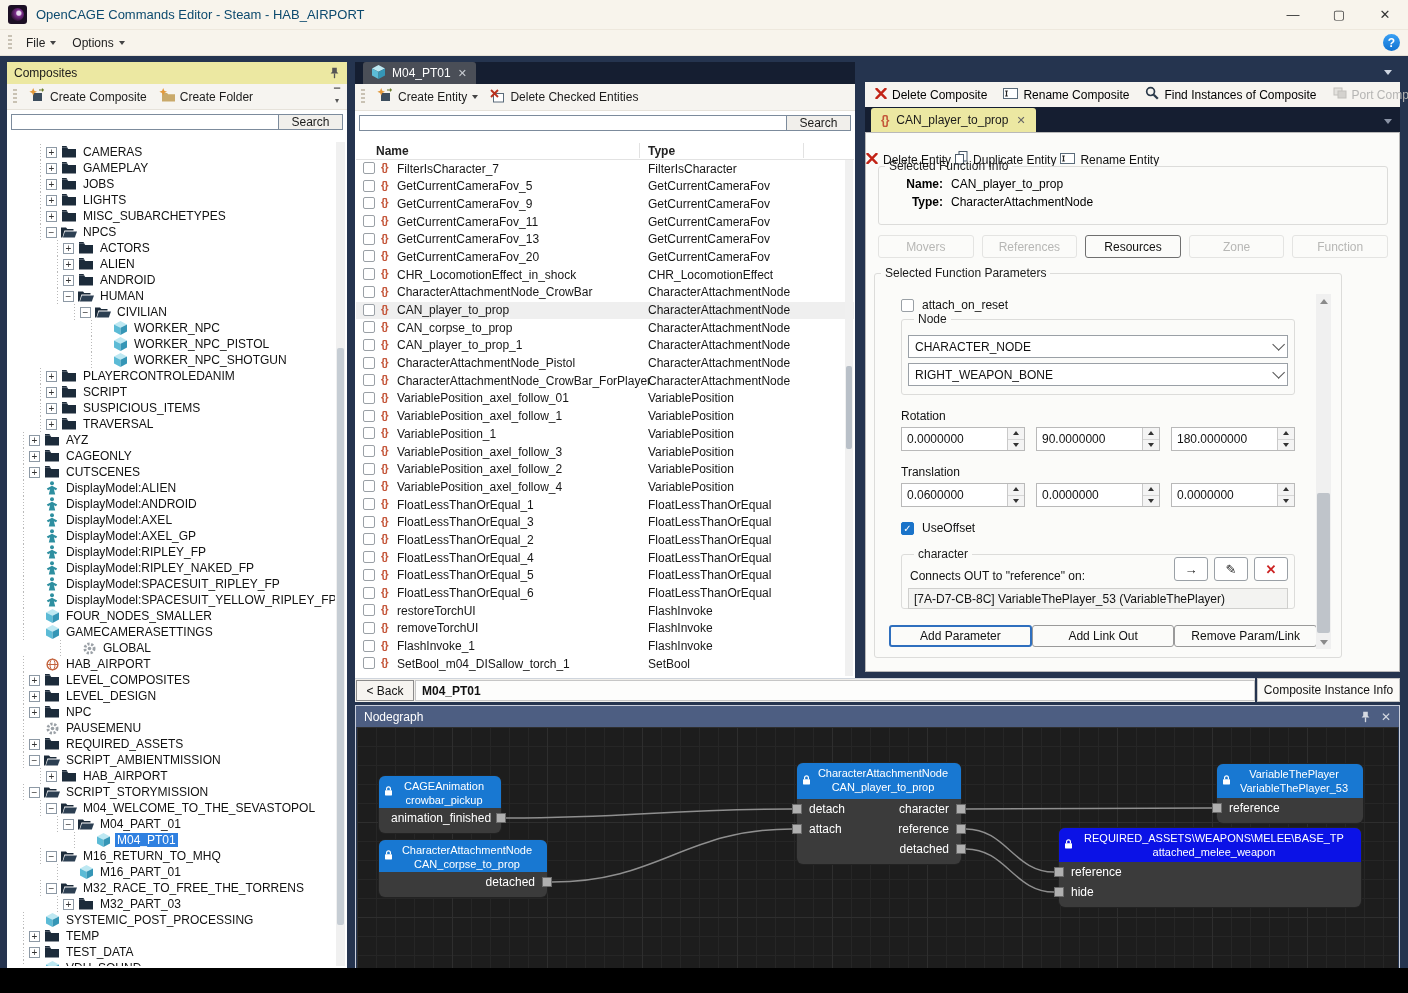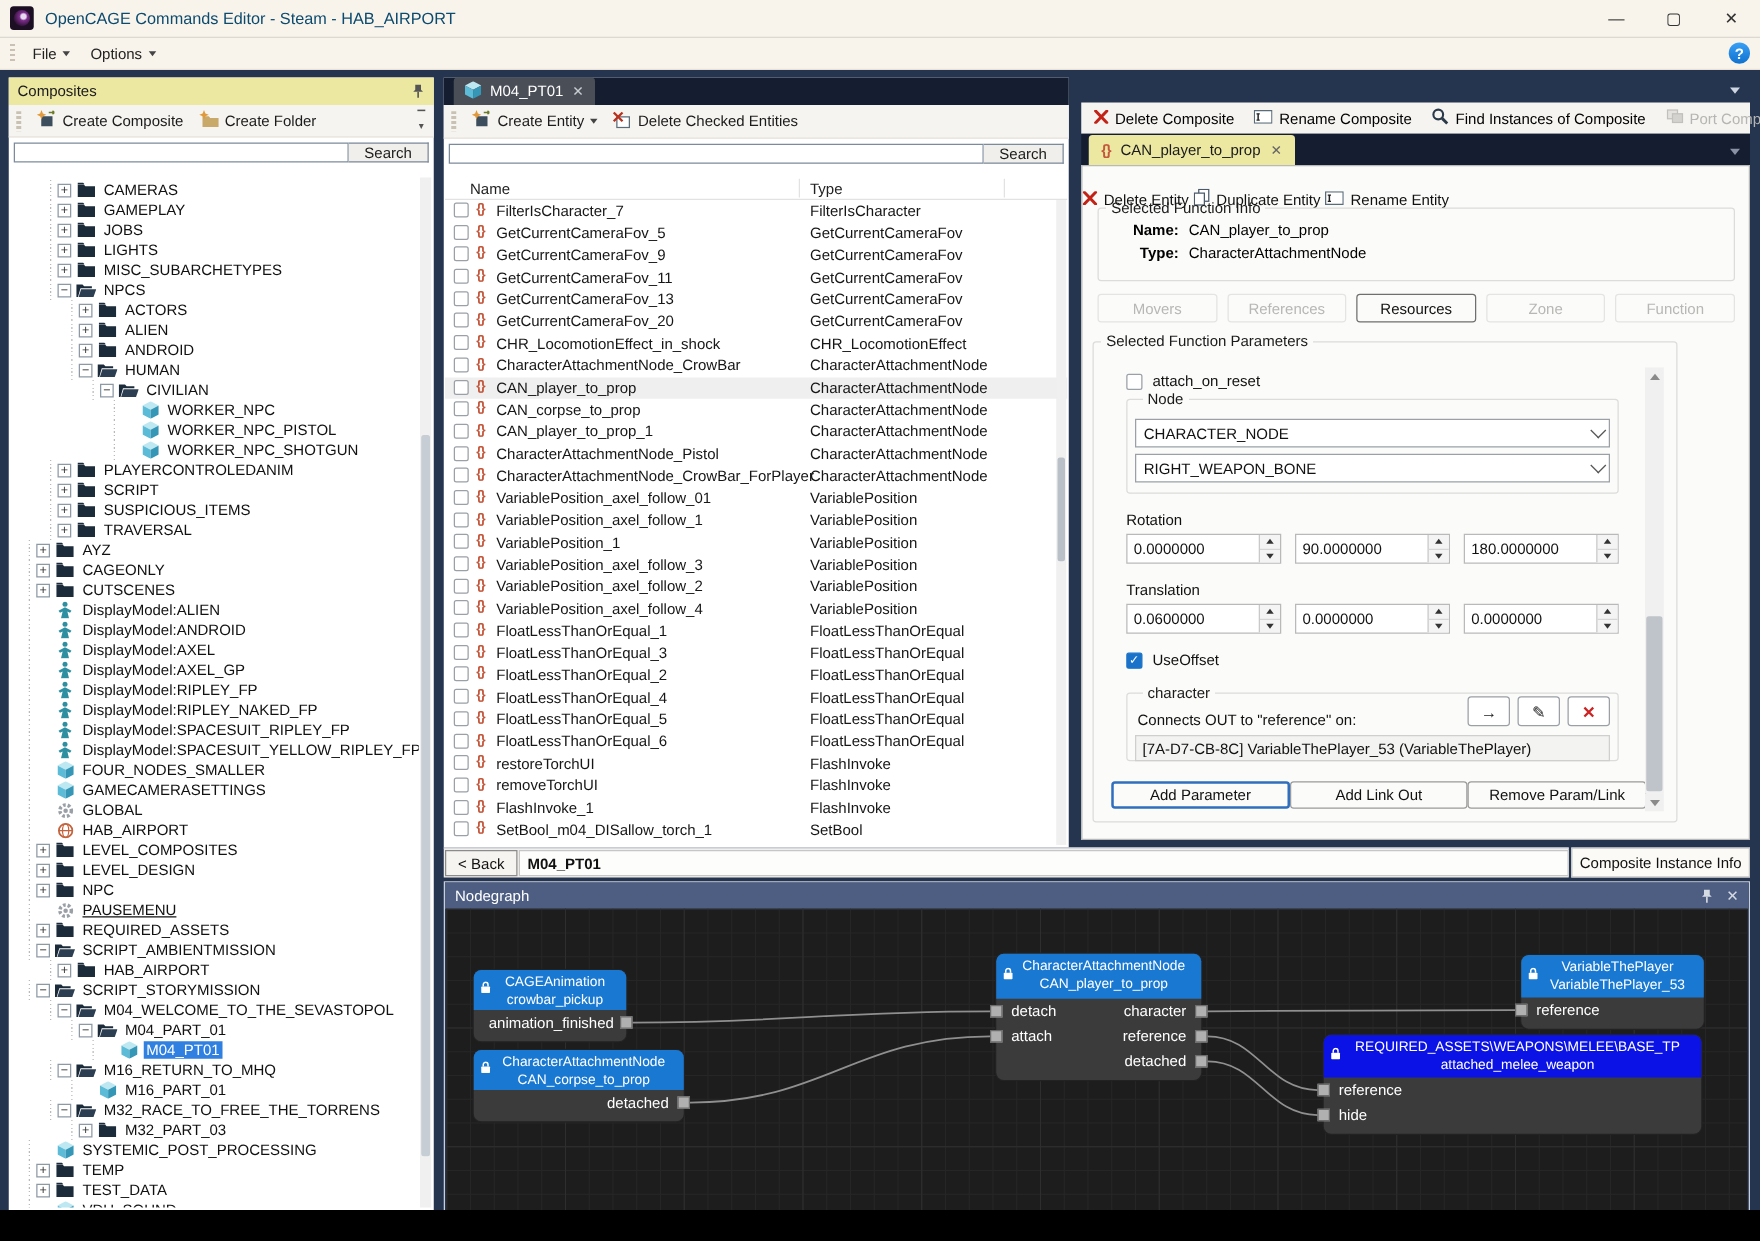--- a/index.html
+++ b/index.html
@@ -59,21 +59,21 @@
   .tsel{background:#2f80e0;color:#fff;}
 
   
   .entity-panel{position:absolute;left:355px;top:62px;width:500px;height:616px;background:#fff;}
   .tabstrip{height:22px;background:#151e31;display:flex;align-items:flex-end;}
   .graytab{height:22px;background:#4a4e57;color:#fff;font-size:12px;display:flex;align-items:center;
     gap:7px;padding:0 9px;margin-left:8px;border-radius:3px 3px 0 0;}
   .tab-close{color:#c9ccd2;font-size:11px;}
   .cube{display:inline-block;}
   .list-wrap{position:absolute;left:1px;right:1px;top:80px;bottom:0;overflow:hidden;}
-  .list-head{position:relative;height:18px;border-bottom:1px solid #e2e2e2;font-size:12px;color:#222;}
+  .list-head{position:relative;height:18px;border-bottom:1px solid #e2e2e2;font-size:12px;color:#222;font-weight:bold;}
   .col-name{position:absolute;left:20px;top:2px;}
   .col-type{position:absolute;left:292px;top:2px;}
   .col-sep{position:absolute;top:1px;bottom:1px;width:1px;background:#e2e2e2;}
   .erow{position:relative;height:17.7px;font-size:12px;color:#161616;}
   .erow.selected{background:#efefef;}
   .echk{position:absolute;left:7px;top:2px;width:12px;height:12px;border:1px solid #9aa0a6;
     border-radius:2px;background:#fff;}
   .braces{position:absolute;left:25px;top:1px;color:#c4563a;font-weight:bold;font-size:11px;letter-spacing:-1px;}
   .ename{position:absolute;left:41px;top:1.5px;}
   .etype{position:absolute;left:292px;top:1.5px;}
@@ -577,21 +577,21 @@
           <span class="exp-sp"></span>
           <span class="ti">
             <svg width="13" height="14" viewBox="0 0 13 14">
               <polygon points="6.5,0 13,3.4 6.5,6.8 0,3.4" fill="#bde8f2"></polygon>
               <polygon points="0,3.4 6.5,6.8 6.5,14 0,10.6" fill="#5cbbd6"></polygon>
               <polygon points="13,3.4 6.5,6.8 6.5,14 13,10.6" fill="#3596b6"></polygon>
             </svg>
           </span>
           <span class="tlabel">GAMECAMERASETTINGS</span>
         </div>
-        <div class="trow" style="padding-left: 4px;">
+        <div class="trow" style="padding-left: 4px; margin-left: 37px;">
           <span class="guide"></span>
           <span class="exp-sp"></span>
           <span class="ti">
             <svg width="13" height="13" viewBox="0 0 13 13">
               <circle cx="6.5" cy="6.5" r="4.6" fill="none" stroke="#9aa0a6" stroke-width="2.8" stroke-dasharray="2.2 1.6"></circle>
               <circle cx="6.5" cy="6.5" r="1.8" fill="#9aa0a6"></circle>
             </svg>
           </span>
           <span class="tlabel">GLOBAL</span>
         </div>
@@ -633,21 +633,21 @@
           <span class="guide"></span>
           <span class="exp">+</span>
           <span class="ti">
             <svg width="14" height="12" viewBox="0 0 14 12">
               <path d="M0 1.5 L5 1.5 L6.3 3 L14 3 L14 11.5 L0 11.5 Z" fill="#1c2b3a"></path>
               <path d="M0 0 L4.4 0 L5.6 1.4 L0 1.4 Z" fill="#1c2b3a"></path>
             </svg>
           </span>
           <span class="tlabel">NPC</span>
         </div>
-        <div class="trow" style="padding-left: 4px; text-decoration: underline;">
+        <div class="trow" style="padding-left: 4px;">
           <span class="guide"></span>
           <span class="exp-sp"></span>
           <span class="ti">
             <svg width="13" height="13" viewBox="0 0 13 13">
               <circle cx="6.5" cy="6.5" r="4.6" fill="none" stroke="#9aa0a6" stroke-width="2.8" stroke-dasharray="2.2 1.6"></circle>
               <circle cx="6.5" cy="6.5" r="1.8" fill="#9aa0a6"></circle>
             </svg>
           </span>
           <span class="tlabel">PAUSEMENU</span>
         </div>

